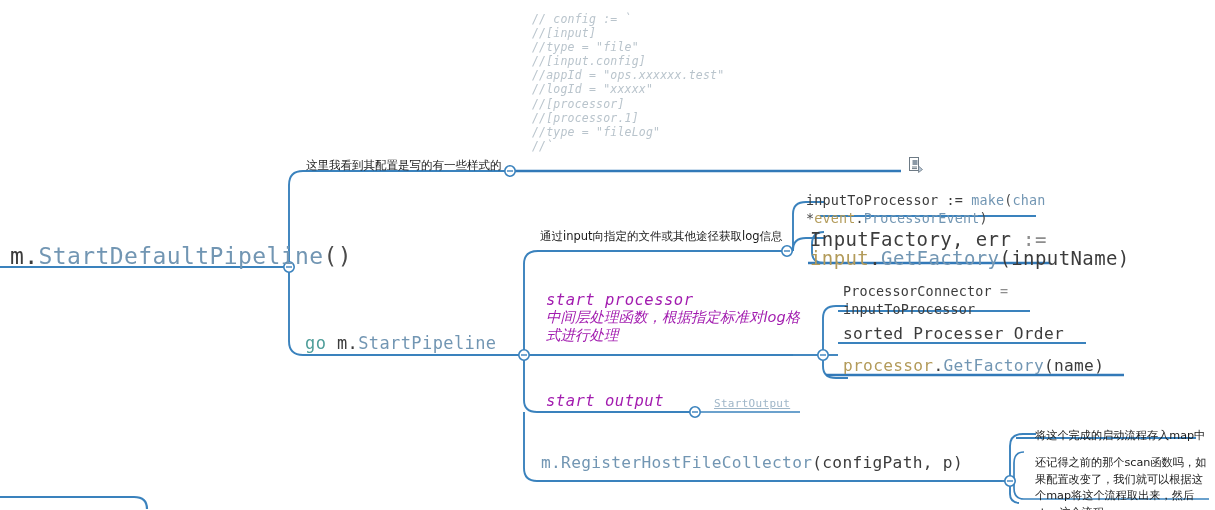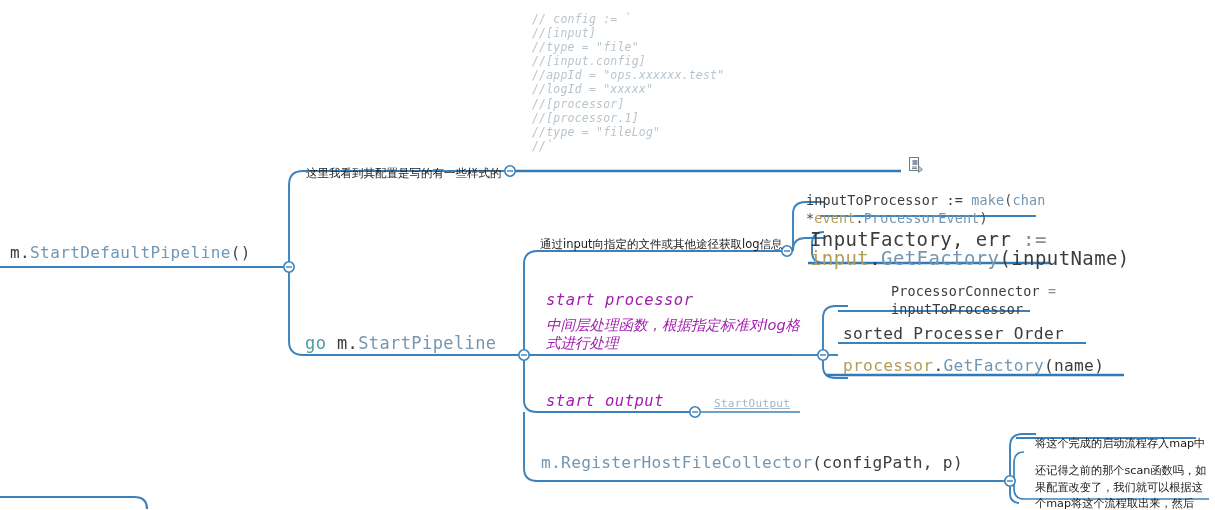--- a/index.html
+++ b/index.html
@@ -6,41 +6,41 @@
   body{
     width:1215px;height:510px;position:relative;overflow:hidden;
     font-family:"Liberation Sans", sans-serif;
     -webkit-font-smoothing:antialiased;
   }
   #canvas{position:absolute;inset:0;width:1215px;height:510px;}
   svg.links{position:absolute;left:0;top:0;width:1215px;height:510px;pointer-events:none;}
 
   .node{position:absolute;white-space:nowrap;}
   .mono{font-family:"DejaVu Sans Mono","Liberation Mono",monospace;}
-  .cjk{font-family:"DejaVu Sans","Liberation Sans",sans-serif;margin-top:8px;}
+  .cjk{font-family:"DejaVu Sans","Liberation Sans",sans-serif;}
 
   
   .tk-plain{color:#3c3c3c;}
   .tk-blue{color:#7296b3;}
   .tk-teal{color:#4f9e9a;}
   .tk-olive{color:#b39b5a;}
   .tk-paren{color:#4a4a4a;}
   .tk-gray{color:#8d8d8d;}
   .tk-light{color:#9fb6c8;text-decoration:underline;}
 
   .code-comment{
     color:#b9c4cc;font-style:italic;letter-spacing:.2px;
     font-size:11.5px;line-height:14.1px;
   }
   .label-cjk{color:#1a1a1a;font-size:11.5px;line-height:15px;}
   .label-note{color:#1a1a1a;font-size:11.2px;line-height:16.5px;}
 
   .ital-gray{color:#a21caf;font-style:italic;}
 
-  .n-root{font-size:16px;letter-spacing:.4px;}
+  .n-root{font-size:23px;letter-spacing:.4px;}
   .n-mid{font-size:17px;letter-spacing:.4px;}
   .n-code{font-size:13.4px;line-height:17.5px;letter-spacing:.2px;}
   .n-code-lg{font-size:19px;letter-spacing:.4px;}
   .n-big{font-size:16.2px;letter-spacing:.3px;}
   .n-small{font-size:11px;letter-spacing:.3px;}
   .n-ital-lg{font-size:15.5px;letter-spacing:.5px;}
   .n-ital-cjk{font-size:14.5px;line-height:17.5px;}
 
   .note-icon{position:absolute;width:14px;height:16px;}
 </style>
@@ -163,21 +163,21 @@
   </div>
 
   <div class="node mono n-code-lg" style="left:810px;top:230px;line-height:19px;">
     <div><span class="tk-plain">InputFactory, err </span><span class="tk-gray">:=</span></div>
     <div><span class="tk-olive">input</span><span class="tk-plain">.</span><span class="tk-blue">GetFactory</span><span class="tk-plain">(inputName)</span></div>
   </div>
 
   <div class="node mono ital-gray n-ital-lg" style="left:546px;top:291px;">start processor</div>
   <div class="node cjk ital-gray n-ital-cjk" style="left:546px;top:309px;width:260px;white-space:normal;">中间层处理函数，根据指定标准对log格式进行处理</div>
 
-  <div class="node mono n-code" style="left:843px;top:283px;margin-left:48px;">
+  <div class="node mono n-code" style="left:843px;top:283px;">
     <div><span class="tk-plain">ProcessorConnector </span><span class="tk-gray">=</span></div>
     <div><span class="tk-plain">inputToProcessor</span></div>
   </div>
 
   <div class="node mono n-big tk-plain" style="left:843px;top:324px;">sorted Processer Order</div>
 
   <div class="node mono n-big" style="left:843px;top:356px;">
     <span class="tk-olive">processor</span><span class="tk-plain">.</span><span class="tk-blue">GetFactory</span><span class="tk-plain">(name)</span>
   </div>
 

